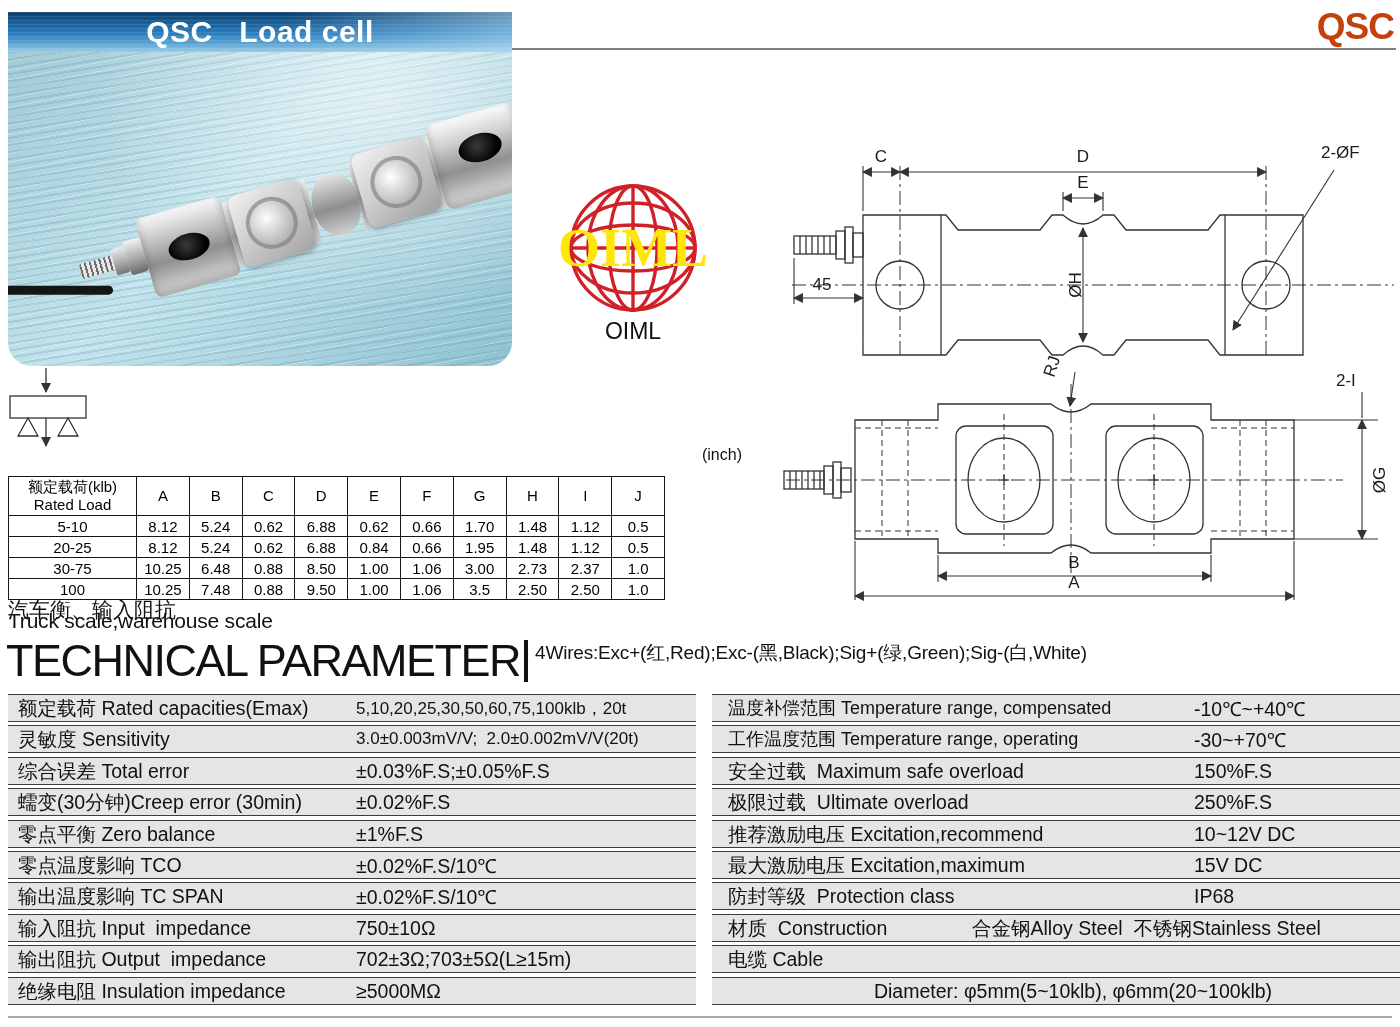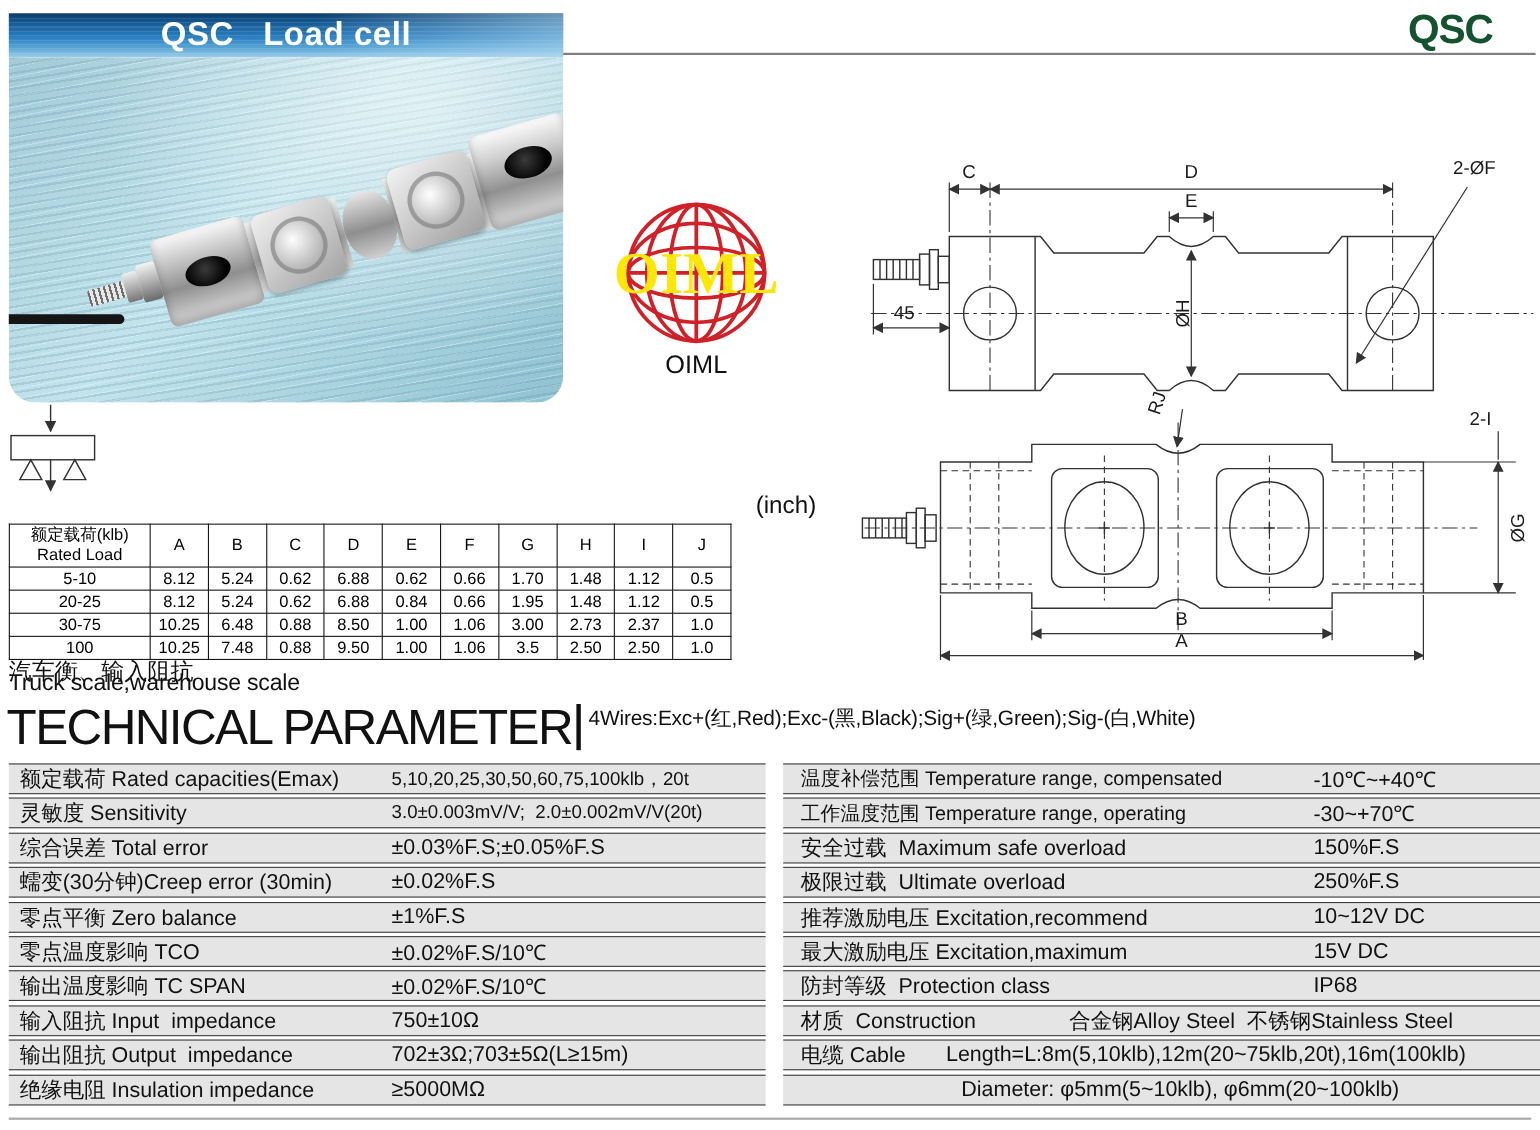--- a/index.html
+++ b/index.html
@@ -9,22 +9,22 @@
 
   
   .banner{left:8px;top:12px;width:504px;height:40px;
     background:
       linear-gradient(90deg, rgba(255,255,255,0) 55%, rgba(186,223,244,0.55) 100%),
       repeating-linear-gradient(180deg, rgba(255,255,255,0.10) 0 1px, rgba(0,0,0,0) 1px 4px),
       linear-gradient(180deg,#0b3a67 0%,#155a93 22%,#2b7fc0 55%,#57a3d4 78%,#9ccde9 100%);
     display:flex;align-items:center;justify-content:center;}
   .banner-title{color:#fff;font-size:30px;font-weight:bold;white-space:pre;letter-spacing:.5px;}
   .top-rule{left:512px;top:48px;width:884px;height:2px;background:#7f7f7f;}
-  .brand{left:1280px;top:6px;width:114px;text-align:left;font-size:37px;font-weight:bold;
-         color:#14532d;letter-spacing:-1px;}
+  .brand{left:1280px;top:6px;width:114px;text-align:right;font-size:37px;font-weight:bold;
+         color:#c2410c;letter-spacing:-1px;}
 
   
   .photo{left:8px;top:52px;width:504px;height:314px;border-radius:0 0 24px 24px;overflow:hidden;
     background:
       radial-gradient(ellipse at 75% 15%, rgba(255,255,255,0.55), rgba(255,255,255,0) 55%),
       repeating-linear-gradient(171deg, rgba(84,130,150,0.20) 0 2px, rgba(255,255,255,0) 2px 7px),
       repeating-linear-gradient(169deg, rgba(255,255,255,0.28) 0 1px, rgba(0,0,0,0) 1px 9px),
       linear-gradient(135deg,#a2cbd8 0%,#c2e4ec 45%,#8fc2d2 100%);}
   .cell-wrap{left:60px;top:92px;width:420px;height:150px;transform:rotate(-16deg);}
   .lc{position:absolute;}
@@ -64,21 +64,21 @@
 
   
   .draw line,.draw path,.draw circle,.draw ellipse,.draw rect{stroke:#333;fill:none;stroke-width:1.3px;}
   .draw .dim{stroke-width:1.1px;}
   .draw .cl{stroke-dasharray:14 4 3 4;stroke-width:1px;}
   .draw .dsh{stroke-dasharray:6 4;stroke-width:1px;}
   .draw text{fill:#1c1c1c;stroke:none;font-size:17px;font-family:"Liberation Sans",sans-serif;}
   .draw .ar{fill:#333;stroke:none;}
 
   
-  .inch-note{left:590px;top:446px;width:152px;text-align:right;font-size:22px;}
+  .inch-note{left:590px;top:446px;width:152px;text-align:right;font-size:16px;}
   .dim-table{position:absolute;left:8px;top:476px;width:657px;border-collapse:collapse;
     table-layout:fixed;font-size:15px;color:#000;}
   .dim-table td{border:1.6px solid #161616;text-align:center;padding:0;height:20px;}
   .dim-table tr.hdr td{height:38px;line-height:1.2;}
 
   
   .app-cn{left:8px;top:596px;font-size:21px;}
   .app-en{left:8px;top:609px;font-size:21px;letter-spacing:-0.2px;}
   .tech-line{left:6px;top:640px;display:flex;align-items:flex-start;}
   .tech-title{font-size:45px;line-height:.95;letter-spacing:-1.5px;white-space:pre;}
@@ -431,21 +431,20 @@
       <div class="param-row">
         <span class="param-label">防封等级  Protection class</span>
         <span class="param-value">IP68</span>
       </div>
       <div class="param-row">
         <span class="param-label">材质  Construction</span>
         <span class="param-value">合金钢Alloy Steel  不锈钢Stainless Steel</span>
       </div>
       <div class="param-row">
         <span class="param-label">电缆 Cable</span>
-        <span class="param-value">Length=L:8m(5,10klb),12m(20~75klb,20t),16m(100klb)</span>
       </div>
       <div class="param-row">
         <span class="param-label"></span>
         <span class="param-value">Diameter: φ5mm(5~10klb), φ6mm(20~100klb)</span>
       </div>
     </div>
   <div class="abs bottom-rule"></div>
 
 </div>
 

